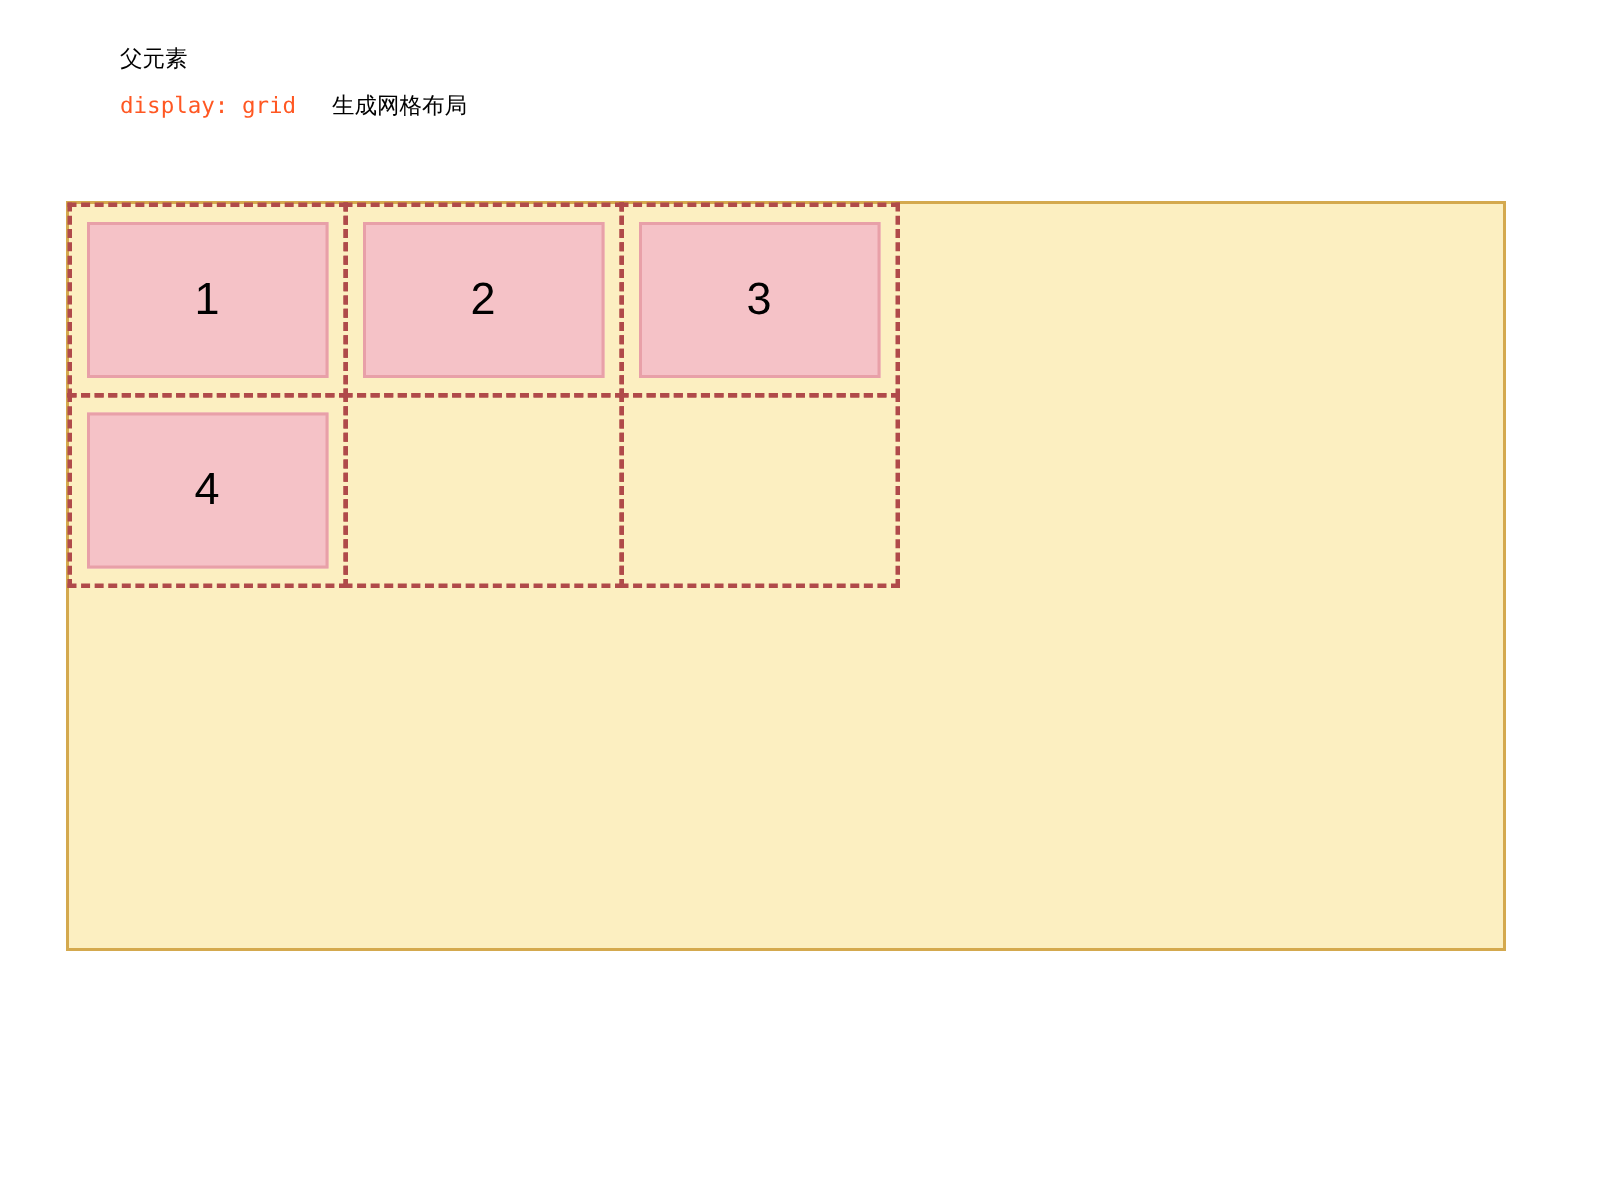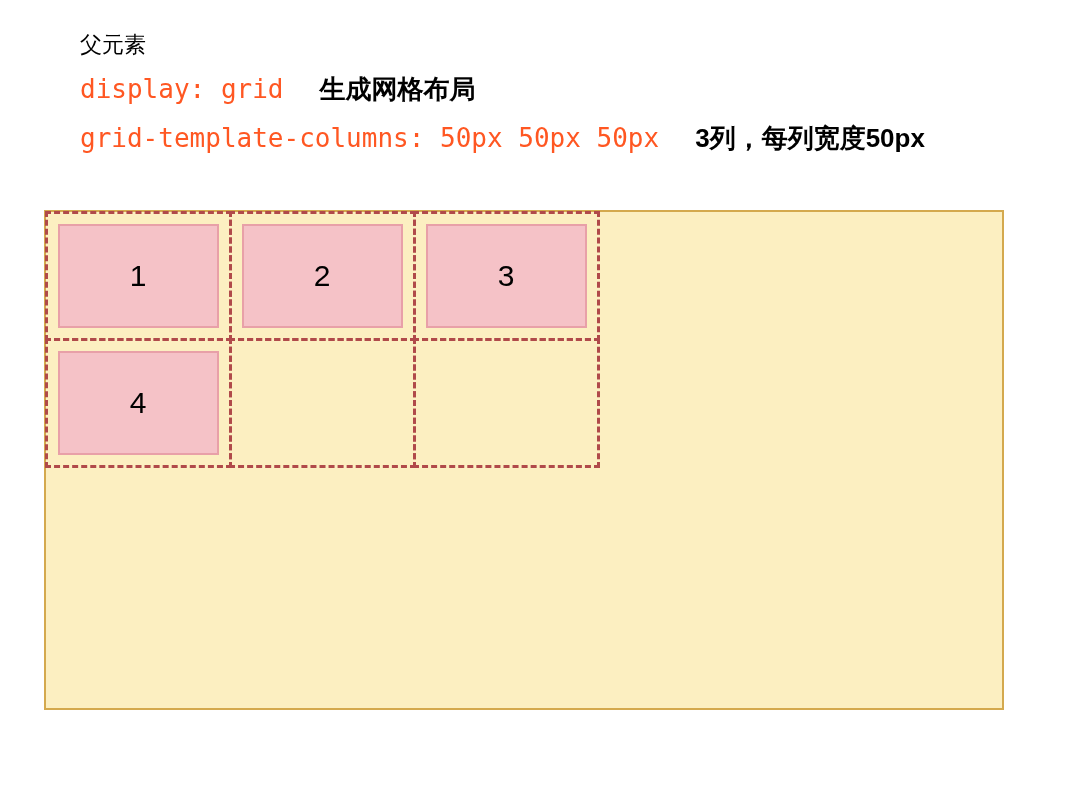--- a/index.html
+++ b/index.html
@@ -12,41 +12,40 @@
       font-family: -apple-system, BlinkMacSystemFont, "Segoe UI", "PingFang SC", "Microsoft YaHei", sans-serif;
       padding: 20px;
       width: 1082px;
       height: 786px;
     }
     .content {
       padding-left: 60px;
       padding-top: 10px;
     }
     .heading {
-      font-size: 22px;
+      font-size: 15px;
       font-weight: 500;
       color: #000;
       margin-bottom: 12px;
     }
     .code-line {
-      font-size: 26px;
+      font-size: 15px;
       margin-bottom: 14px;
       display: flex;
       align-items: baseline;
       gap: 24px;
     }
     .code {
       font-family: "Menlo", "Monaco", "Consolas", monospace;
       color: #ff5722;
       font-weight: 500;
     }
     .desc {
       color: #000;
-      font-weight: 700;
-      margin-left: 12px;
+      font-weight: 400;
     }
     .grid-diagram {
       margin-top: 40px;
       margin-left: -36px;
       position: relative;
     }
     .grid-container {
       width: 960px;
       height: 500px;
       background: #fcefc1;
@@ -86,24 +85,20 @@
 <body>
 
 <div class="content">
   <div class="heading">父元素</div>
 
   <div class="code-line">
     <span class="code">display: grid</span>
     <span class="desc">生成网格布局</span>
   </div>
 
-  <div class="code-line">
-    <span class="code">grid-template-columns: 50px 50px 50px</span>
-    <span class="desc">3列，每列宽度50px</span>
-  </div>
 
   <div class="code-line">
   </div>
 
   <div class="grid-diagram">
     <div class="grid-container">
       <div class="grid-overlay">
         <div class="grid-cell">
           <div class="child-item">1</div>
         </div>

